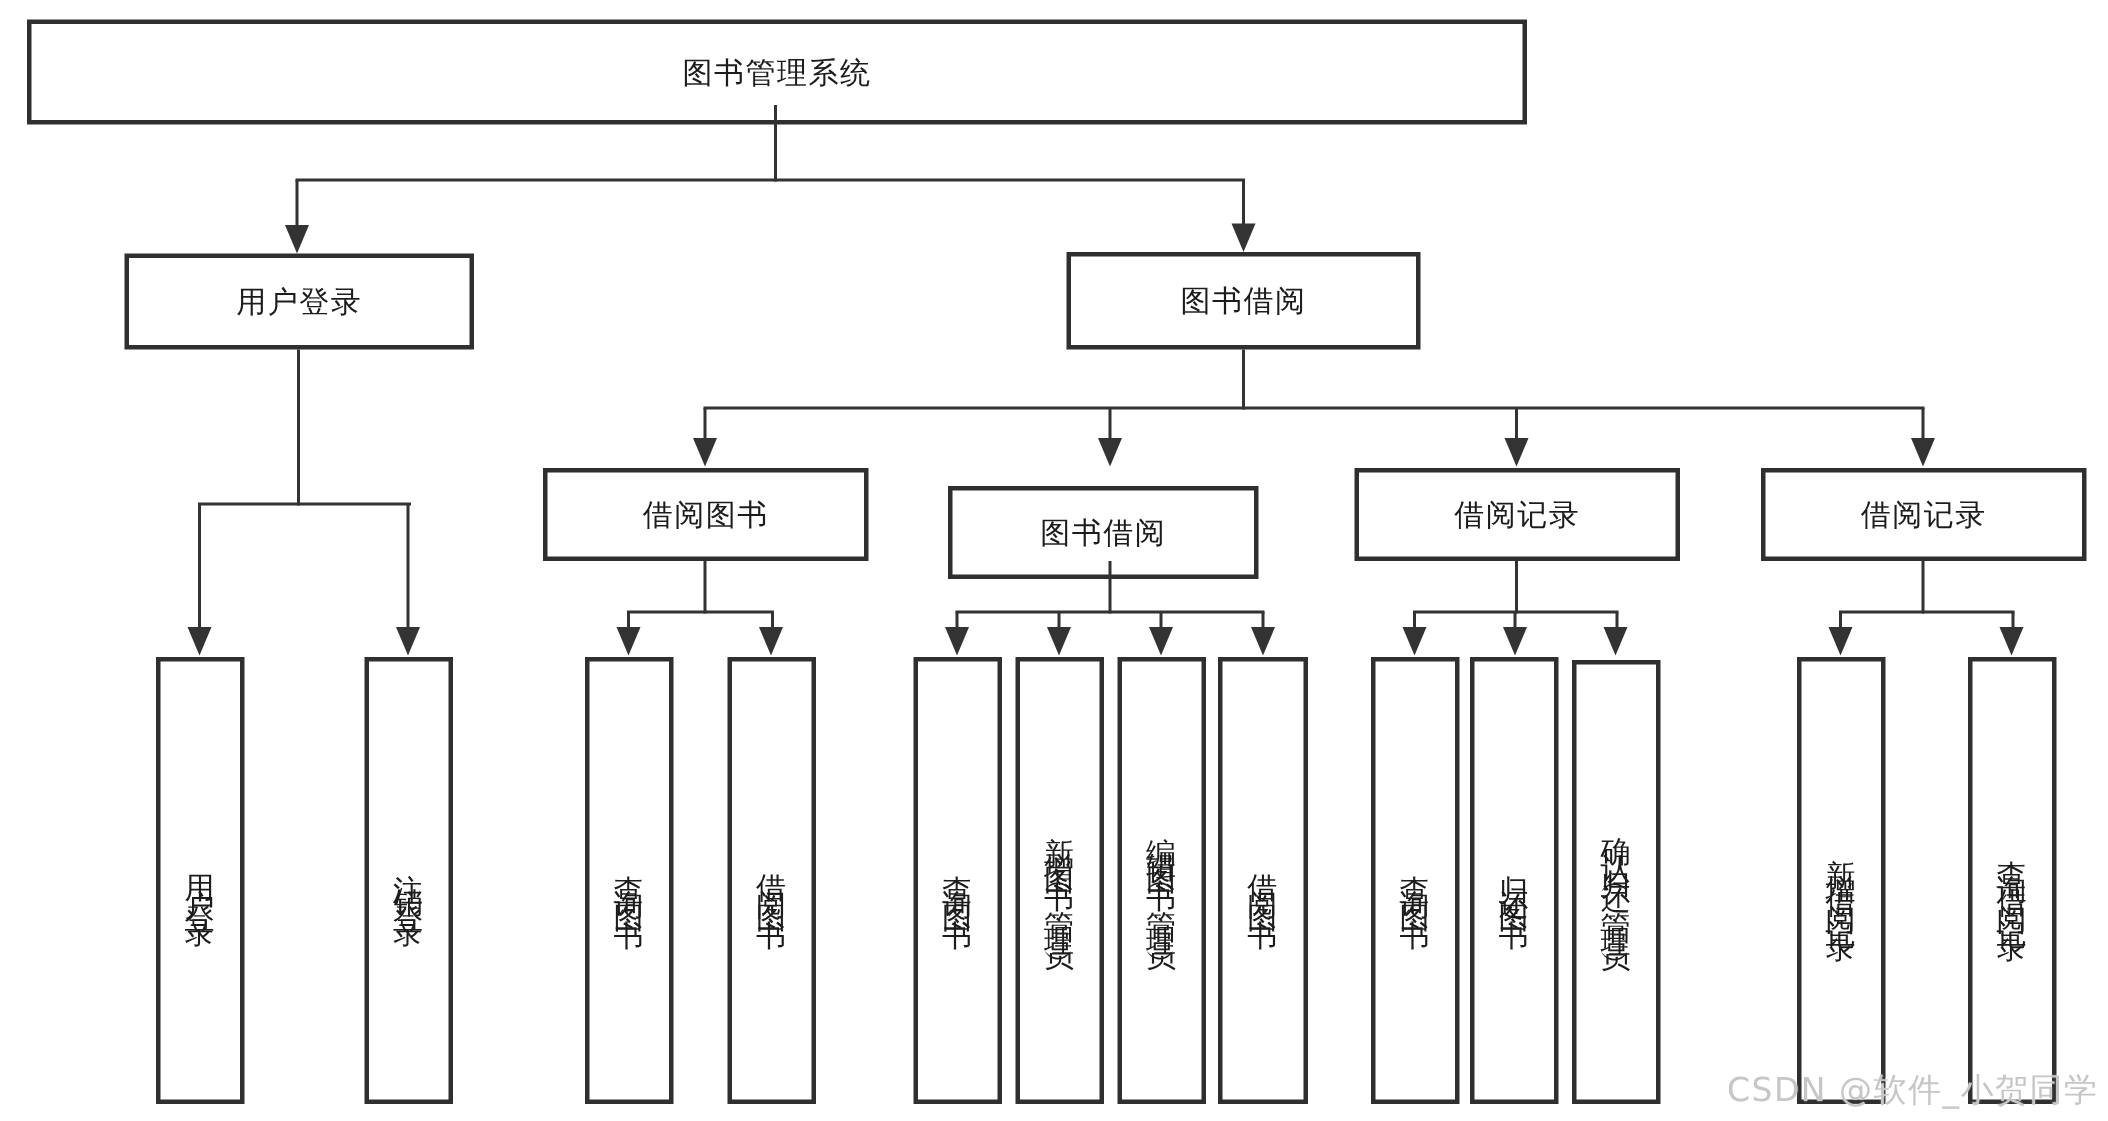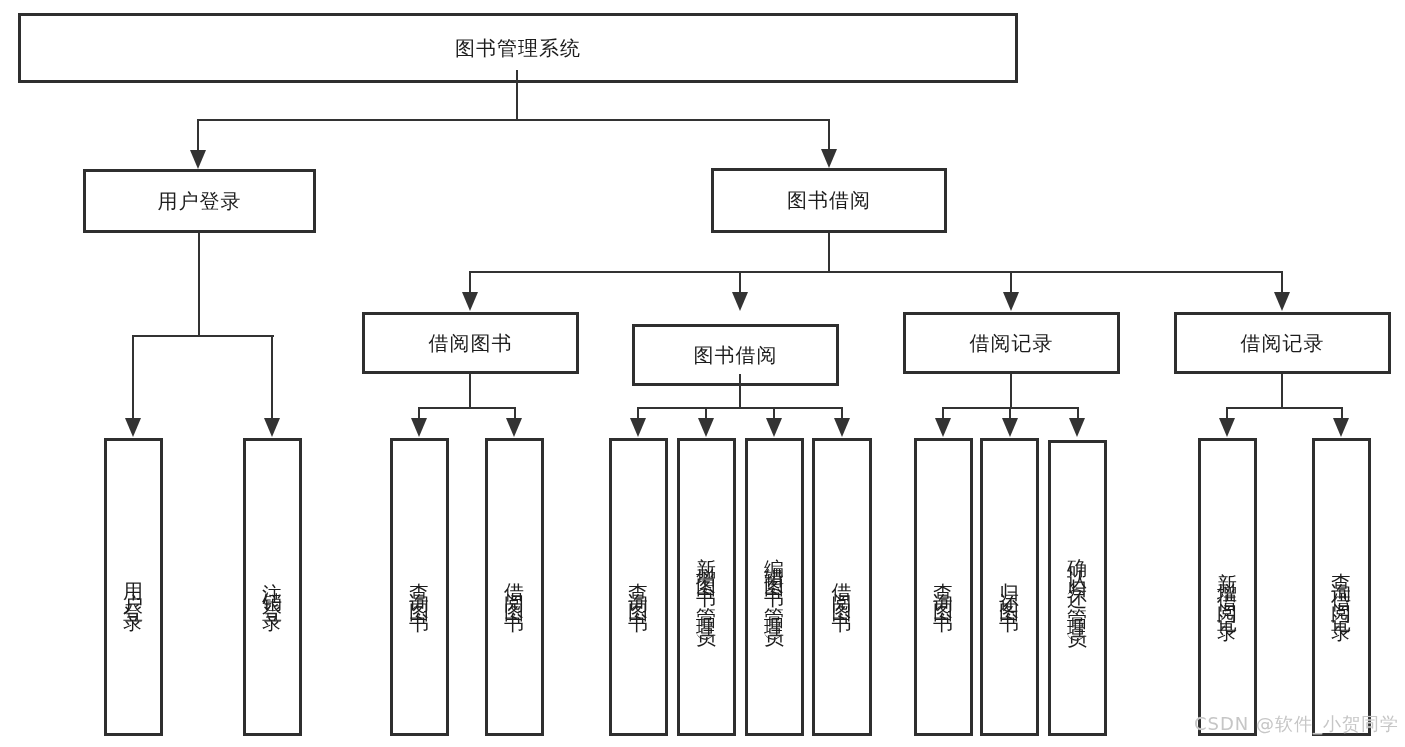--- a/index.html
+++ b/index.html
@@ -19,21 +19,21 @@
     font-size:20px;color:#1c1c1c;letter-spacing:10px;line-height:1;
     white-space:nowrap;
   }
   .line{position:absolute;background:#333333;}
   .arrow{
     position:absolute;width:0;height:0;
     border-left:8px solid transparent;border-right:8px solid transparent;
     border-top:19px solid #333333;
   }
   .watermark{
-    position:absolute;right:6px;top:712px;font-size:18px;color:#c6c6c6;
+    position:absolute;right:6px;top:712px;font-size:22px;color:#c6c6c6;
     letter-spacing:1px;text-shadow:0 0 1px #ffffff;
   }
 </style>
 </head>
 <body>
 
 <div id="canvas">
 
   <div class="box" style="left:18px;top:13px;width:1000px;height:70px">
     <span class="hlabel">图书管理系统</span>

